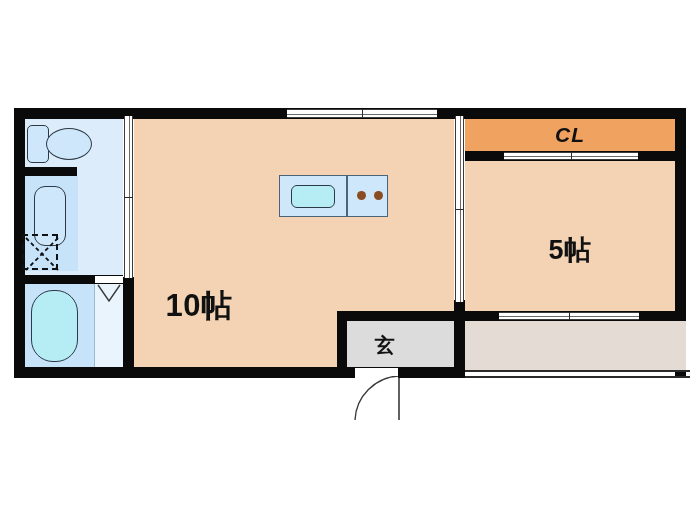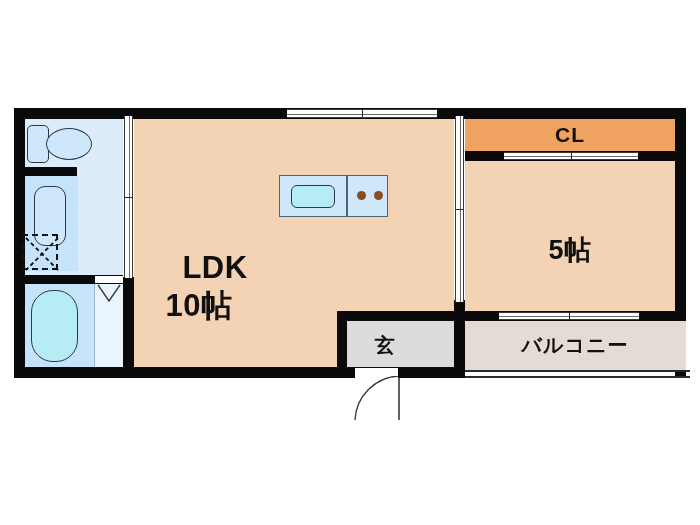--- a/index.html
+++ b/index.html
@@ -140,21 +140,21 @@
     position: absolute;
     color: #111111;
     font-weight: 700;
     text-align: center;
     white-space: nowrap;
     line-height: 1.06;
     letter-spacing: 0.5px;
   }
   .label-ldk   { font-size: 31px; }
   .label-room  { font-size: 27px; }
-  .label-cl    { font-size: 21px; letter-spacing: 1px; }
+  .label-cl    { font-size: 21px; letter-spacing: 1px; font-style: italic; }
   .label-gen   { font-size: 20px; }
   .label-bal   { font-size: 20px; letter-spacing: 1px; }
 </style>
 </head>
 <body>
 
 <div id="plan">
 
   <div class="abs wall" style="left:14px; top:108px; width:672px; height:11px;"></div>
   <div class="abs wall" style="left:14px; top:108px; width:11px; height:270px;"></div>
@@ -216,21 +216,20 @@
 
   <div class="abs counter" style="left:279px; top:175px; width:109px; height:42px;">
     <div class="abs counter-div" style="left:66px; top:0; width:1.6px; height:100%;"></div>
   </div>
 
   <div class="abs fx-tub" style="left:291px; top:185px; width:44px; height:23px; border-radius:6px;"></div>
 
   <div class="abs burner" style="left:357px; top:191px; width:9px; height:9px;"></div>
   <div class="abs burner" style="left:374px; top:191px; width:9px; height:9px;"></div>
 
-  <div class="label label-ldk" style="left:160px; top:252px; width:110px;">LDK</div>
   <div class="label label-ldk" style="left:144px; top:290px; width:110px;">10帖</div>
 
   <div class="abs wall" style="left:454px; top:108px; width:11px; height:8px;"></div>
   <div class="abs wall" style="left:454px; top:300px; width:11px; height:78px;"></div>
 
   <div class="abs rail-v" style="left:458px; top:116px; width:1px; height:68px;"></div>
 
   <div class="abs slider-v" style="left:455px; top:116px; width:9px; height:186px;">
     <span class="leaf-a"></span>
       <span class="leaf-b"></span>
@@ -253,21 +252,20 @@
 
   <div class="abs wall" style="left:454px; top:311px; width:232px; height:10px;"></div>
 
   <div class="abs slider-h" style="left:499px; top:312px; width:140px; height:8px;">
     <span class="leaf-a"></span>
       <span class="leaf-b"></span>
       <span class="jamb"></span>
   </div>
 
   <div class="abs fill-balcony" style="left:465px; top:321px; width:221px; height:49px;"></div>
-  <div class="label label-bal" style="left:490px; top:335px; width:170px;">バルコニー</div>
 
   <div class="abs rail-line" style="left:460px; top:370px; width:230px; height:2px;"></div>
   <div class="abs rail-line" style="left:460px; top:376px; width:230px; height:2px;"></div>
 
   <div class="abs wall" style="left:454px; top:321px; width:11px; height:57px;"></div>
 
   <div class="abs wall" style="left:337px; top:311px; width:128px; height:10px;"></div>
 
   <div class="abs fill-genkan" style="left:347px; top:321px; width:107px; height:46px;"></div>
 

